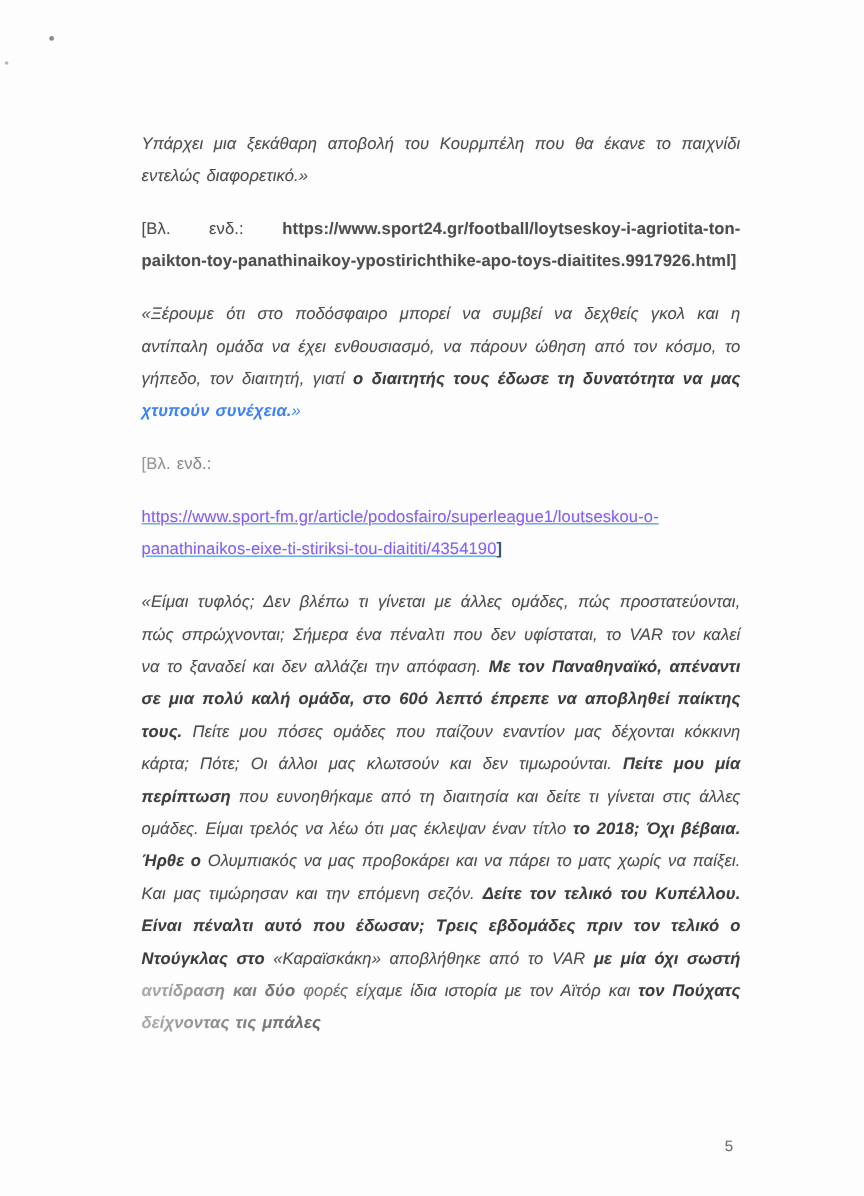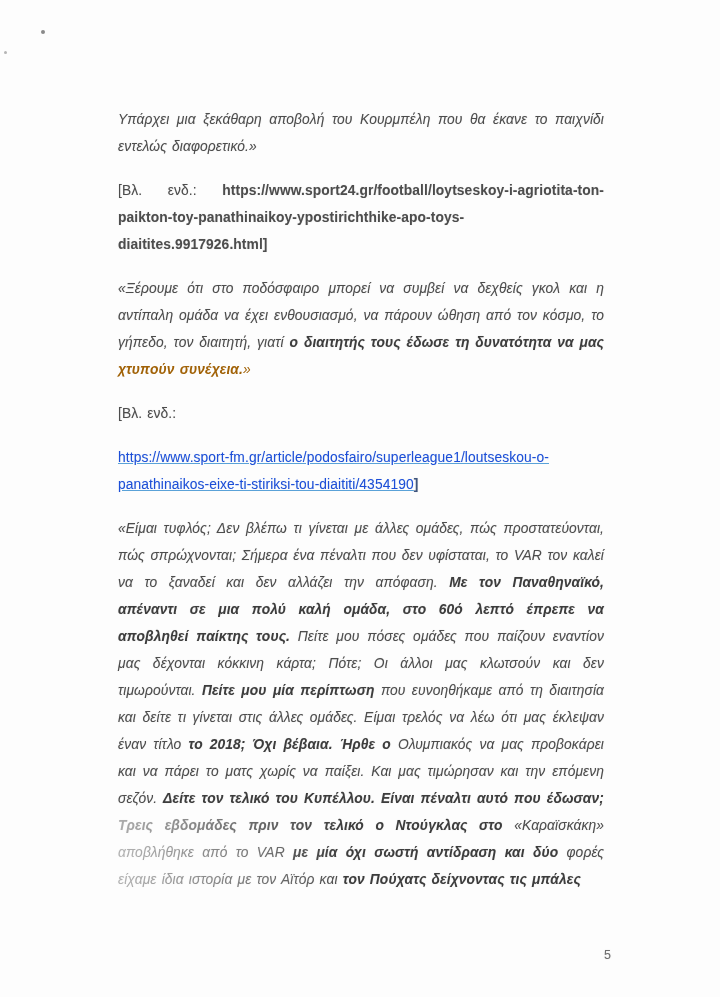--- a/index.html
+++ b/index.html
@@ -16,35 +16,35 @@
     font-family: "Liberation Sans", "DejaVu Sans", sans-serif;
     color: #4d4d4d;
   }
   .content {
     position: absolute;
     left: 118px;
     top: 106px;
     width: 503px;
   }
   .content p {
-    margin: 0 17px 17px 0;
+    margin: 0 4px 17px 0;
     font-size: 13.8px;
     line-height: 27px;
     letter-spacing: 0.1px;
     word-spacing: 1.2px;
     text-align: justify;
     text-shadow: 0 0 1px rgba(130,130,130,0.35);
     overflow-wrap: break-word;
   }
   .italic { font-style: italic; }
   .bold   { font-weight: bold; color: #3d3d3d; }
-  .faded  { color: #a16207; text-shadow: none; }
+  .faded  { color: #3b82f6; text-shadow: none; }
   .url-plain { overflow-wrap: anywhere; font-weight: bold; }
   .link {
-    color: #1d4ed8;
+    color: #8b5cf6;
     text-decoration: underline;
     text-decoration-color: #5aa2d8;
     cursor: pointer;
     overflow-wrap: anywhere;
     text-shadow: 0 0 1px rgba(120,170,215,0.4);
   }
   .bracket-close { color: #3f557e; font-weight: bold; }
   .page-number {
     position: absolute;
     left: 604px;

